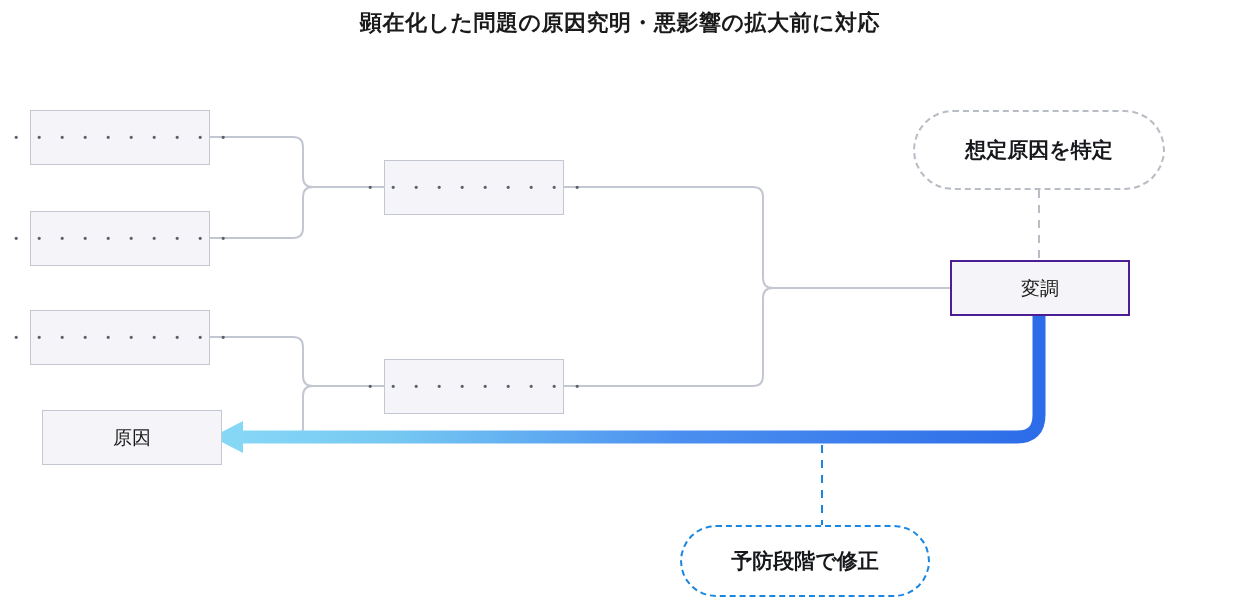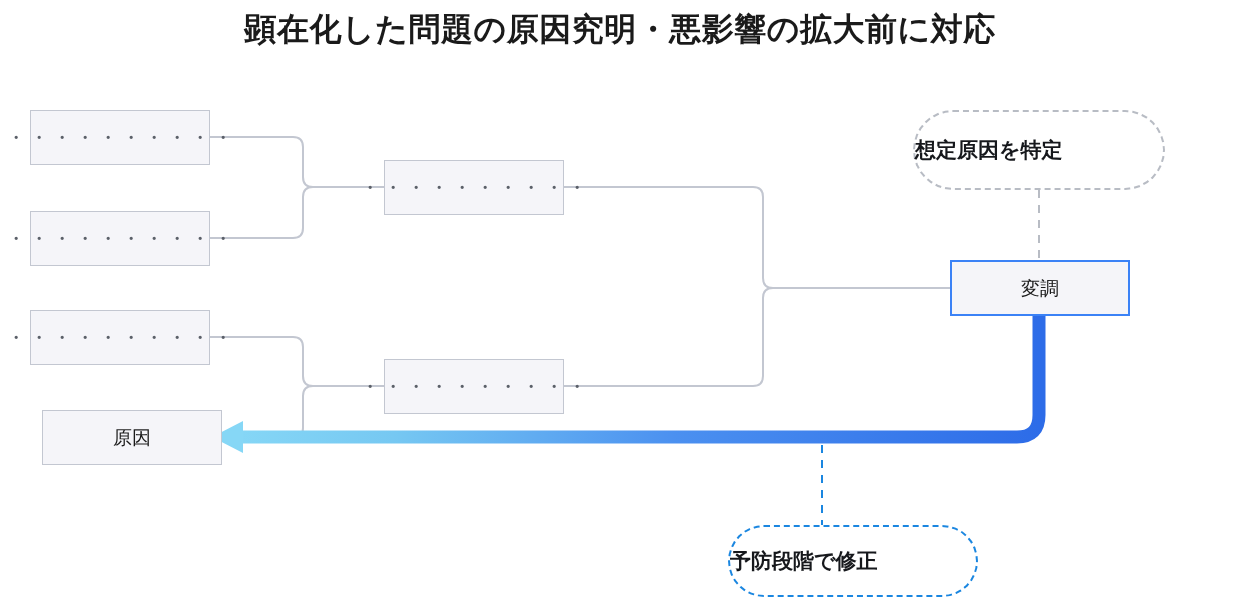--- a/index.html
+++ b/index.html
@@ -21,21 +21,21 @@
     background: #ffffff;
   }
 
   
   .title {
     position: absolute;
     left: 0;
     top: 8px;
     width: 1240px;
     text-align: center;
-    font-size: 32px;
+    font-size: 22px;
     font-weight: 700;
     letter-spacing: 0.5px;
     color: #1a1a1a;
     white-space: nowrap;
   }
 
   
   #wires {
     position: absolute;
     left: 0;
@@ -61,31 +61,31 @@
     line-height: 1;
   }
   .node.dots .label {
     font-size: 16px;
     letter-spacing: 7px;
     color: #5a5f68;
     font-weight: 700;
     transform: translateX(3px);
   }
   .node.accent {
-    border: 2px solid #3b82f6;
+    border: 2px solid #4c1d95;
   }
 
   
   .callout {
     position: absolute;
     box-sizing: border-box;
     background: #ffffff;
     display: flex;
     align-items: center;
-    justify-content: flex-start;
+    justify-content: center;
     border-radius: 999px;
   }
   .callout .label {
     font-size: 21px;
     font-weight: 700;
     color: #16181c;
     white-space: nowrap;
   }
   .callout.gray {
     border: 2px dashed #b8bcc4;
@@ -156,17 +156,17 @@
   </div>
 
   <div class="node accent" style="left:950px; top:260px; width:180px; height:56px;">
     <span class="label">変調</span>
   </div>
 
   <div class="callout gray" style="left:913px; top:110px; width:252px; height:80px;">
     <span class="label">想定原因を特定</span>
   </div>
 
-  <div class="callout blue" style="left:728px; top:525px; width:250px; height:72px;">
+  <div class="callout blue" style="left:680px; top:525px; width:250px; height:72px;">
     <span class="label">予防段階で修正</span>
   </div>
 
 </div>
 
 </body></html>

